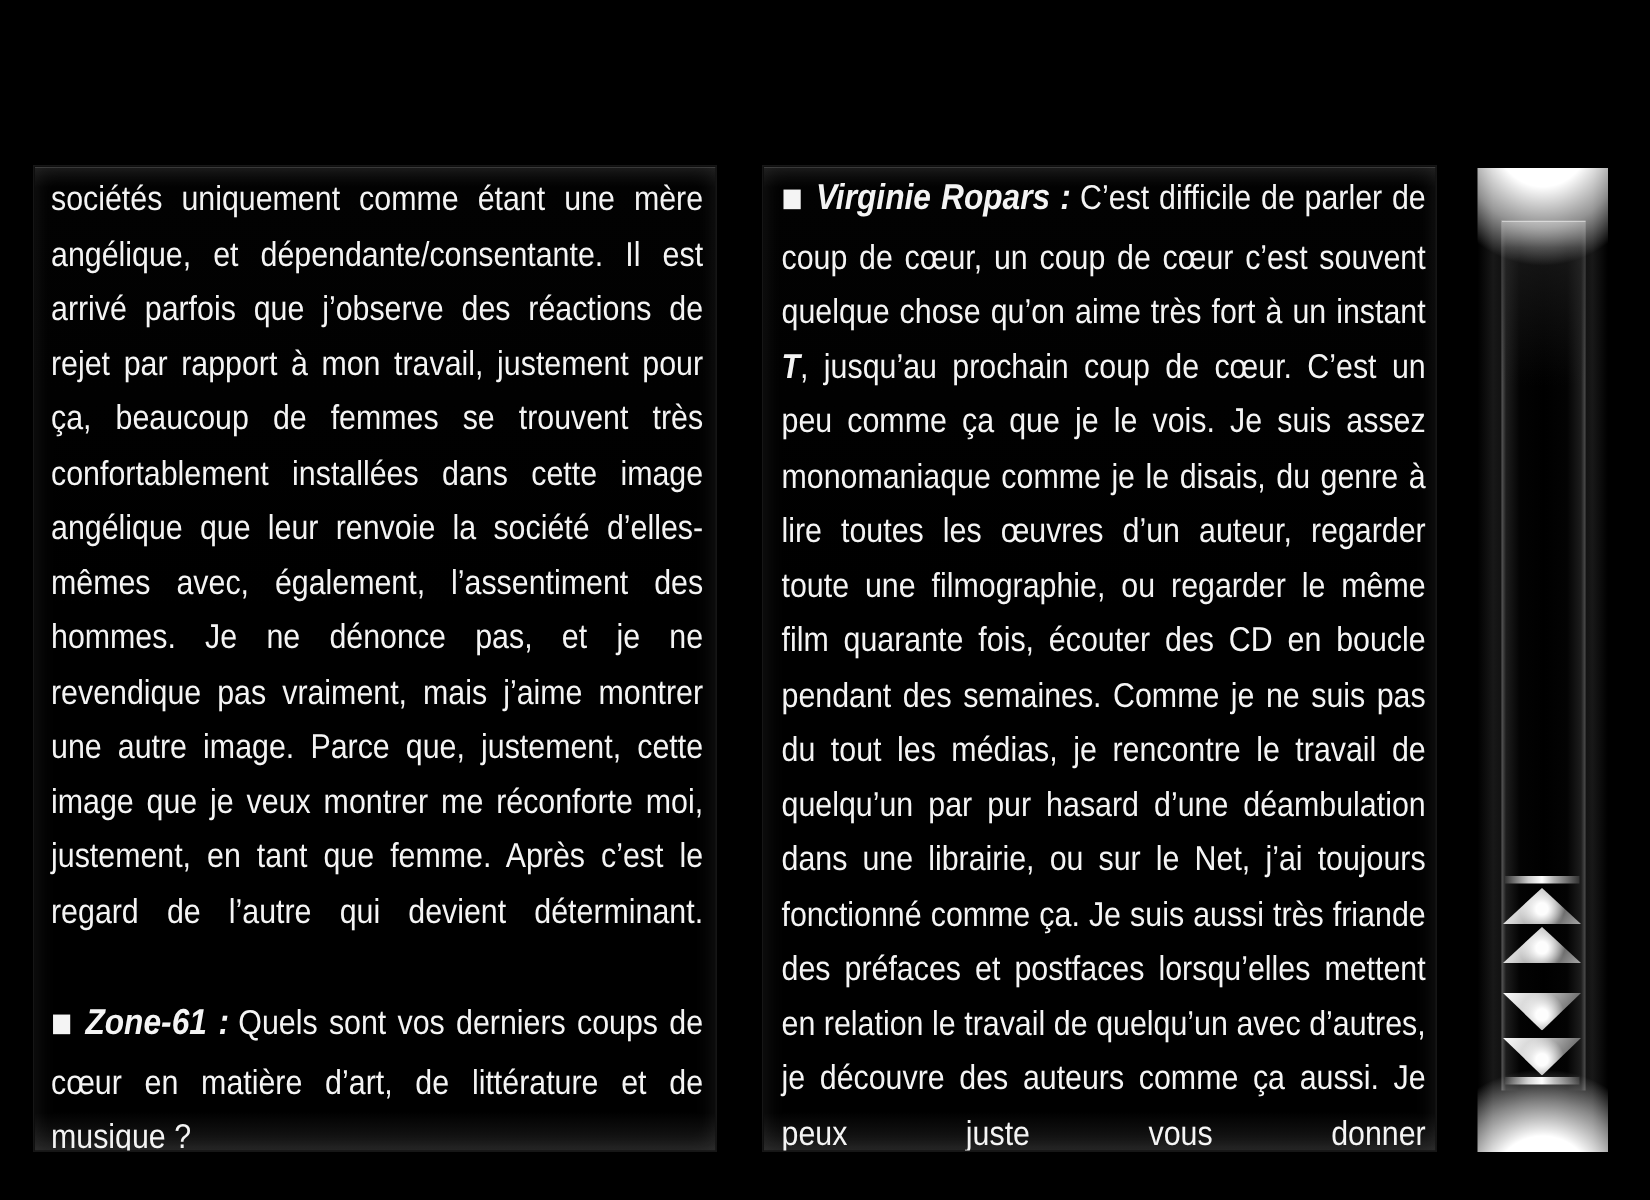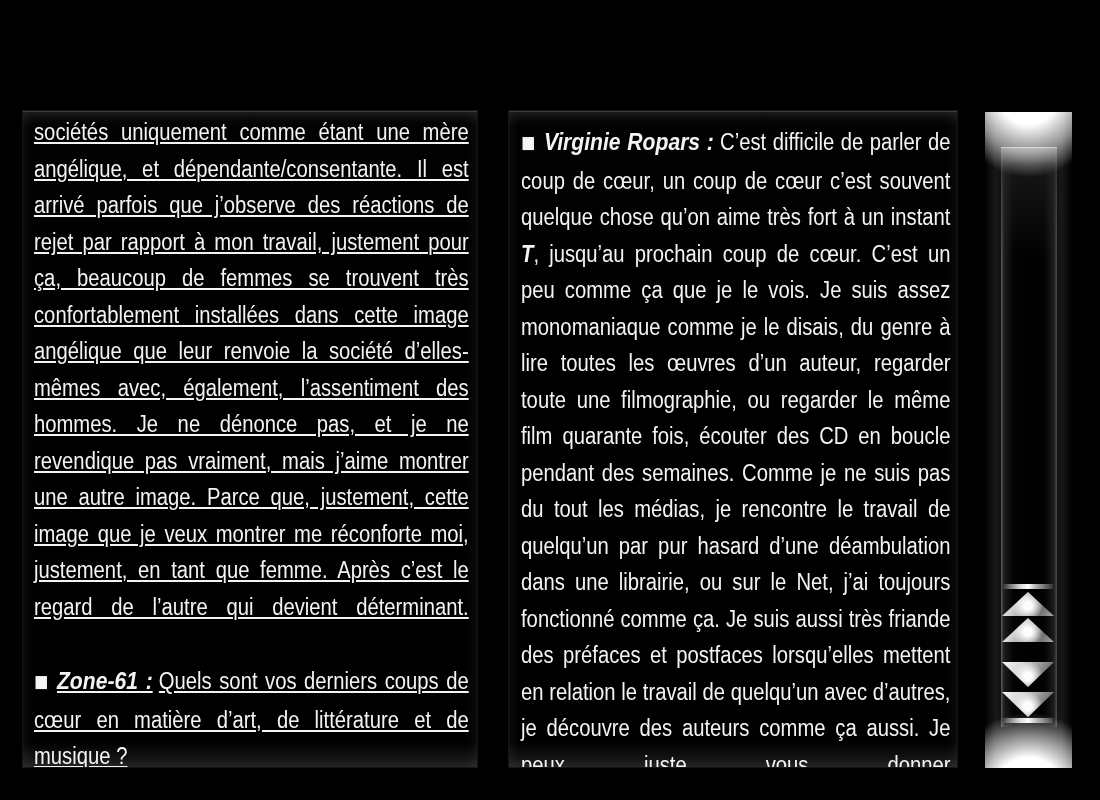--- a/index.html
+++ b/index.html
@@ -19,22 +19,22 @@
   .page-panel {
     position: absolute;
     top: 110px; height: 658px;
     box-sizing: border-box;
     background: linear-gradient(to bottom, #111 0px, #020202 14px, #000 45%, #000 calc(100% - 26px), #1c1c1c 100%);
     border: 1px solid #161616;
     box-shadow: inset 0 0 14px rgba(255,255,255,0.10), inset 0 1px 0 rgba(255,255,255,0.14);
     overflow: hidden;
     color: #f4f4f4;
   }
-  .page-panel.left  { left: 22px;  width: 456px; padding: 3px 27px 0 11px; text-decoration: underline; }
-  .page-panel.right { left: 508px; width: 450px; padding: 13px 9px 0 12px; }
+  .page-panel.left  { left: 22px;  width: 456px; padding: 3px 27px 0 11px; }
+  .page-panel.right { left: 508px; width: 450px; padding: 2px 9px 0 12px; }
 
   .condense {
     transform: scaleX(0.88);
     transform-origin: 0 0;
   }
   .left  .condense { width: 494px; }
   .right .condense { width: 488px; }
 
   .body-text {
     margin: 0;

